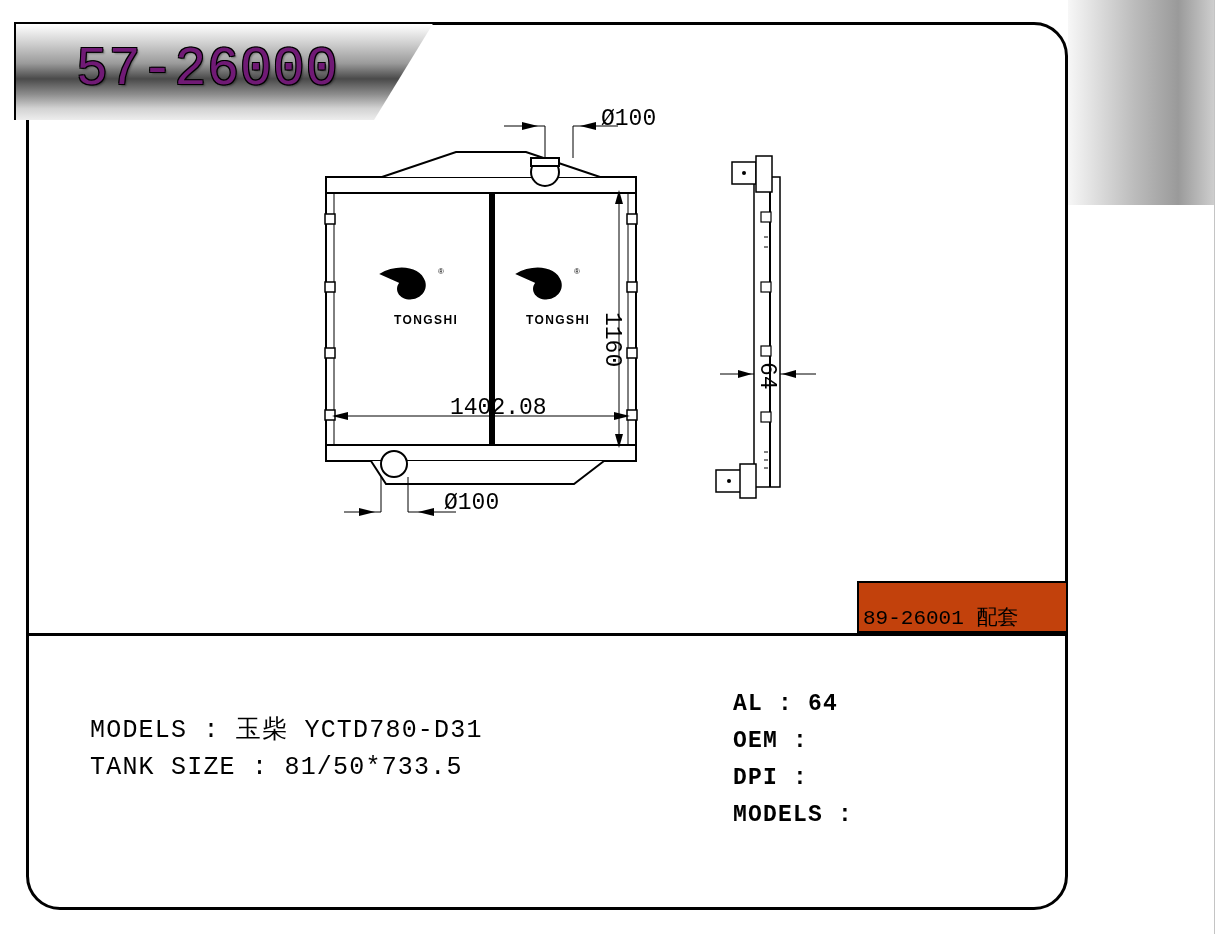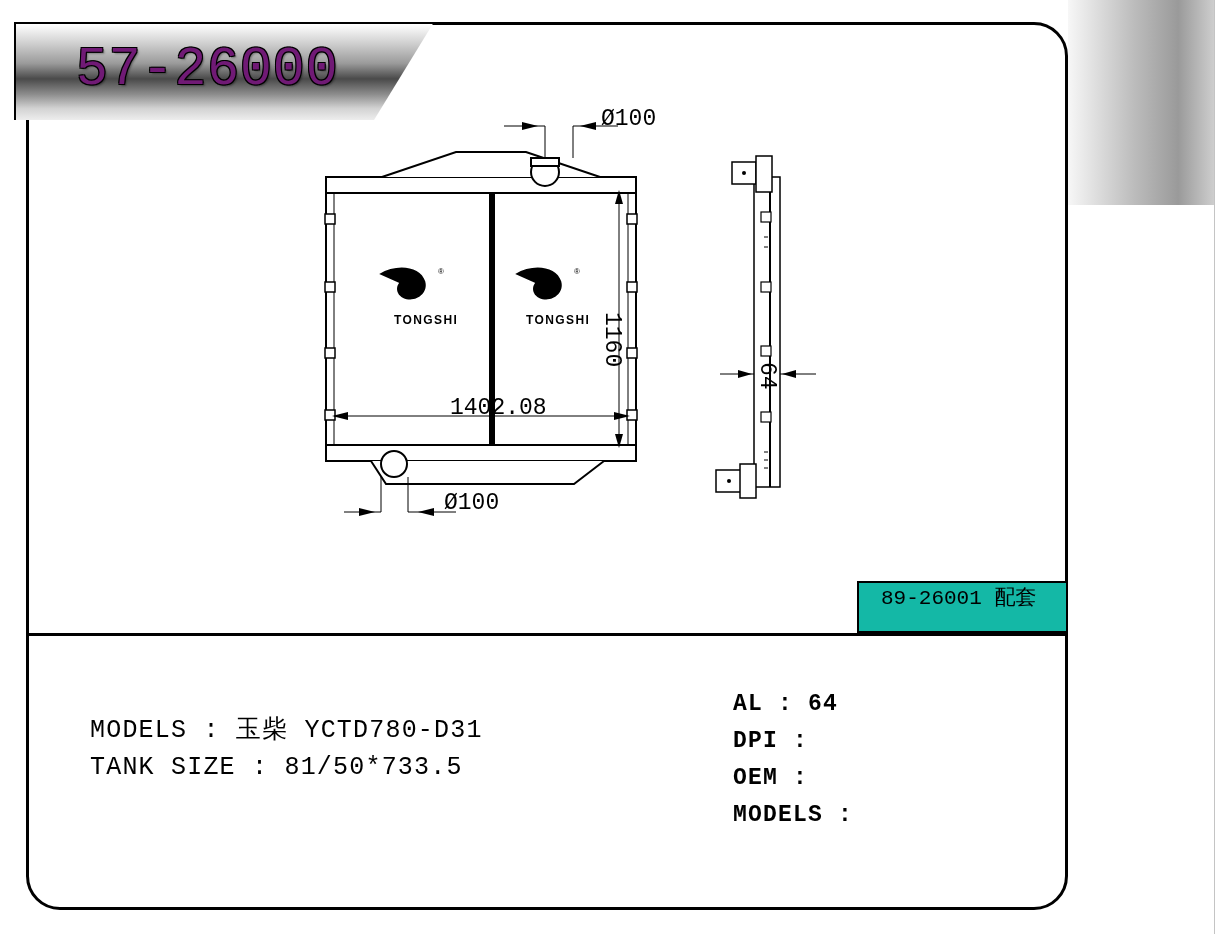--- a/index.html
+++ b/index.html
@@ -120,24 +120,24 @@
 
   
   .badge-box {
     position: absolute;
     left: 857px;
     top: 581px;
     width: 211px;
     height: 52px;
     border: 2px solid #000;
     box-sizing: border-box;
-    background: #14b8a6;
+    background: #c2410c;
     display: flex;
-    align-items: flex-start;
-    padding-left: 22px;
+    align-items: flex-end;
+    padding-left: 4px;
   }
   .badge-text {
     font-size: 21px;
     font-family: "Liberation Mono", "DejaVu Sans Mono", monospace;
     white-space: nowrap;
   }
 
   
   .specs-left {
     position: absolute;
@@ -288,18 +288,18 @@
     <span class="badge-text">89-26001 配套</span>
   </div>
 
   <div class="specs-left">
     <span class="spec-line">MODELS : 玉柴 YCTD780-D31</span>
     <span class="spec-line">TANK SIZE : 81/50*733.5</span>
   </div>
 
   <div class="specs-right">
     <span class="spec-line">AL : 64</span>
+    <span class="spec-line">OEM :</span>
     <span class="spec-line">DPI :</span>
-    <span class="spec-line">OEM :</span>
     <span class="spec-line">MODELS :</span>
   </div>
 
 </div>
 
 </body></html>

